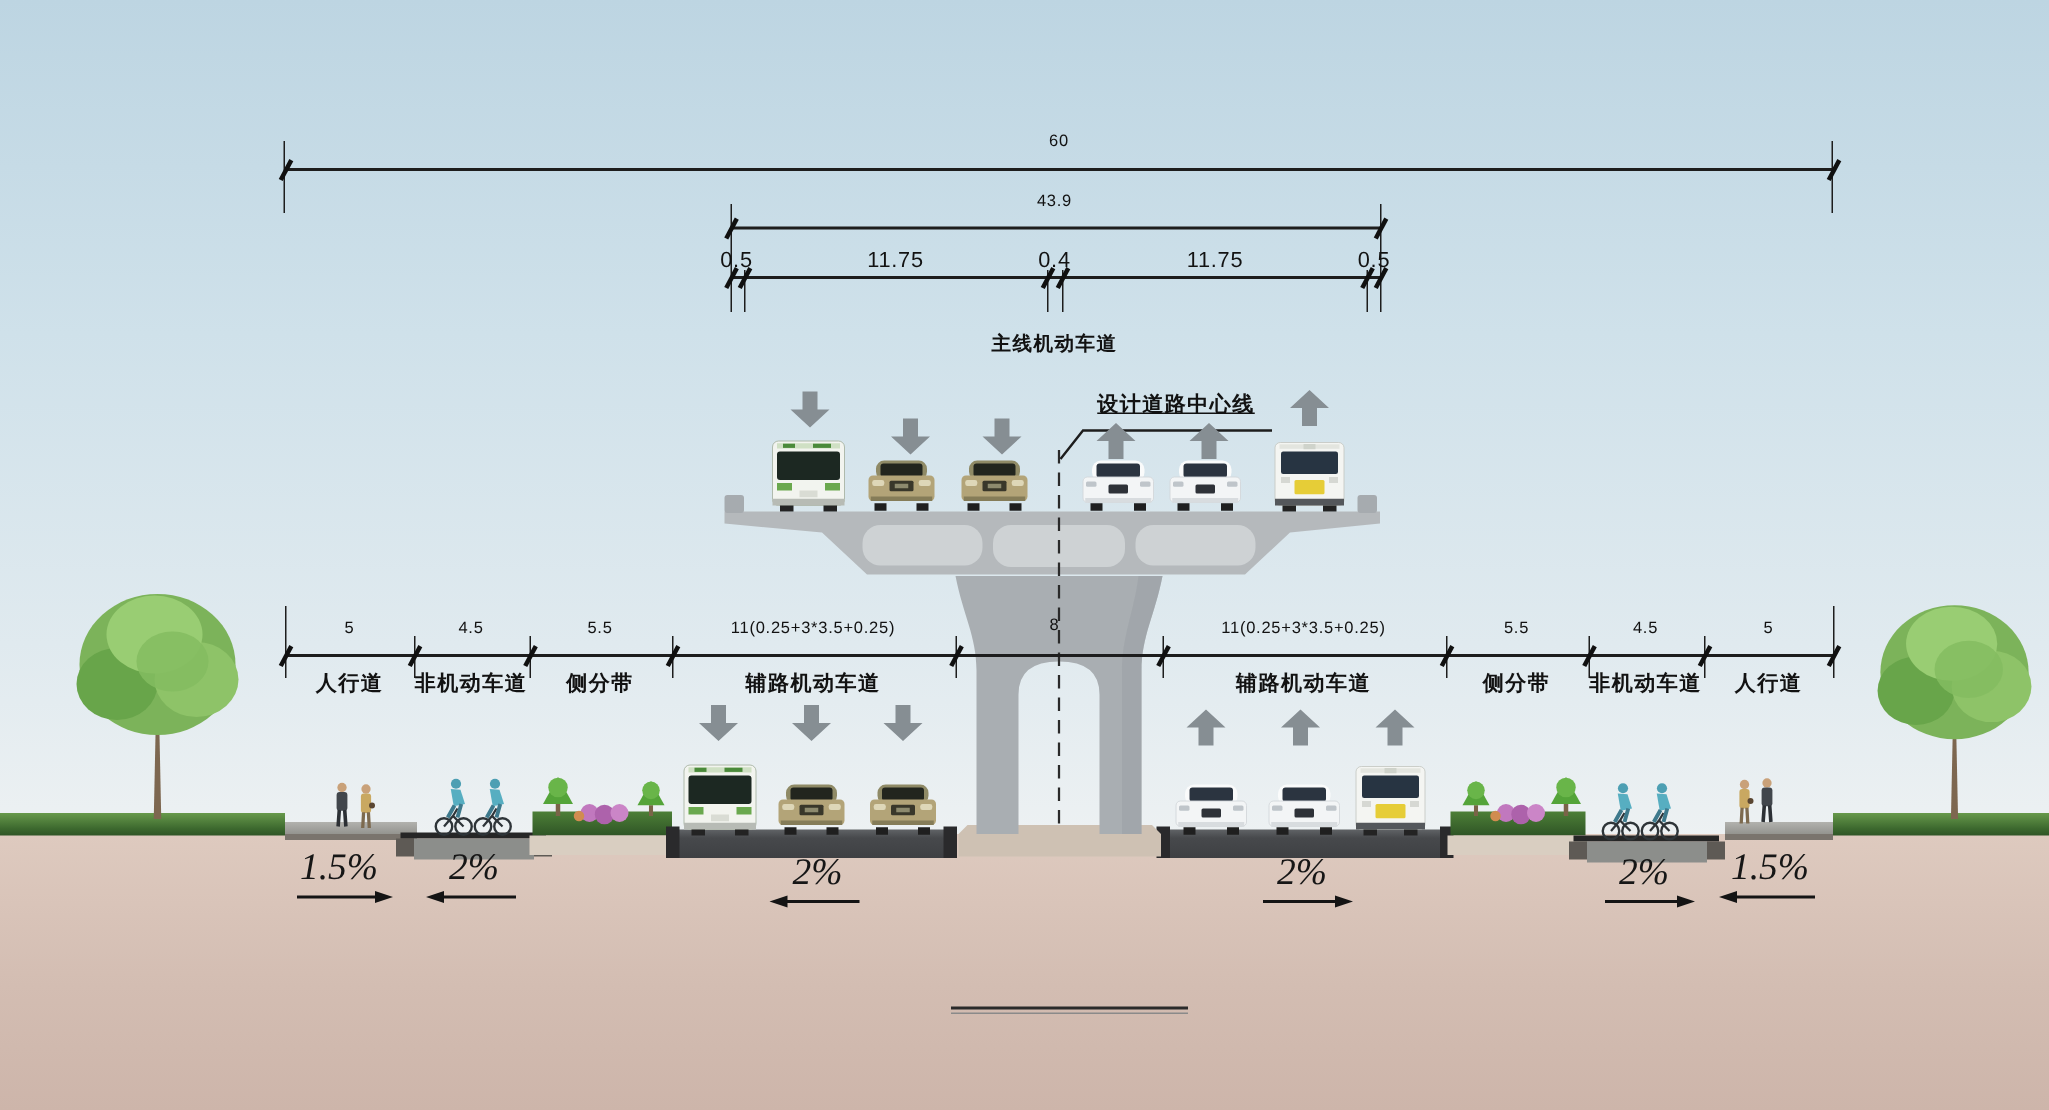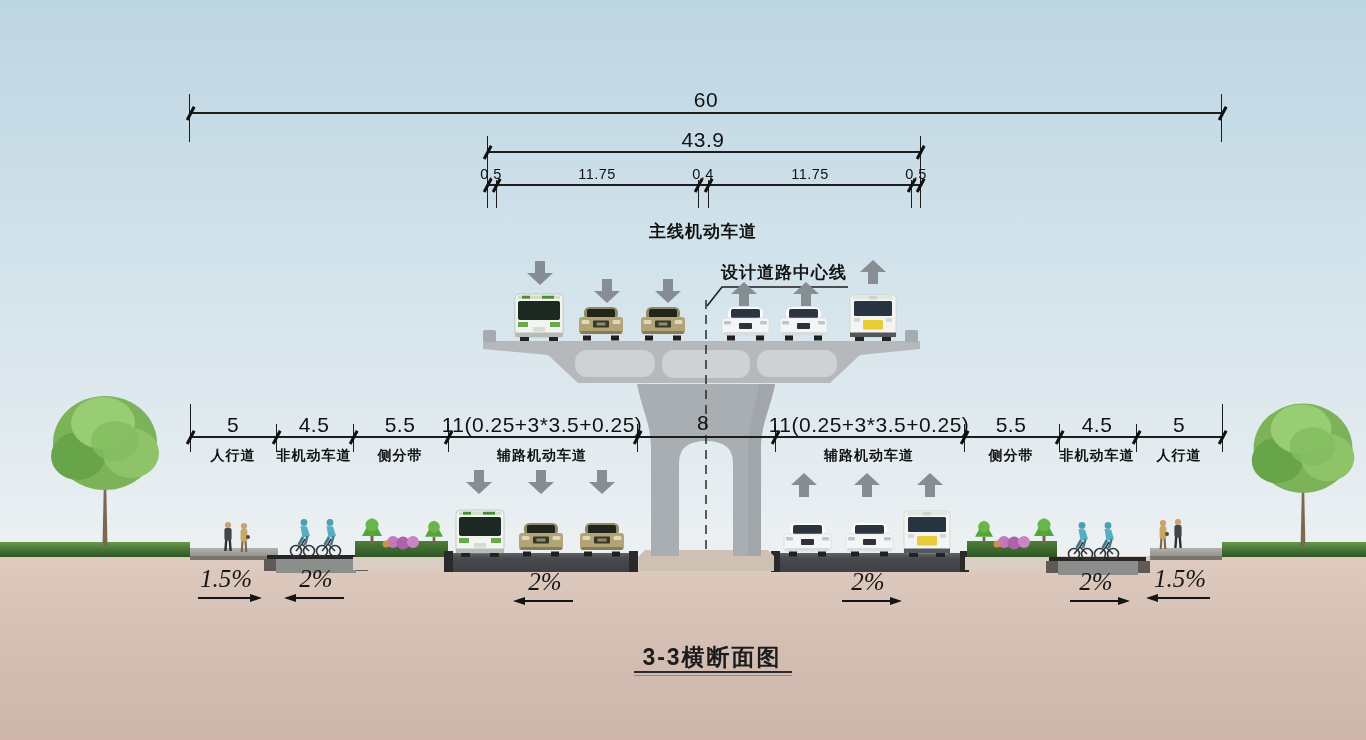--- a/index.html
+++ b/index.html
@@ -7,21 +7,21 @@
     position:relative;width:1366px;height:740px;overflow:hidden;
     font-family:"Liberation Sans","DejaVu Sans",sans-serif;
     background:linear-gradient(180deg,#bdd5e2 0%,#cfe1ea 30%,#e0eaef 58%,#eff2f3 78%,#ecf0f1 100%);
   }
   .abs{position:absolute;}
   svg.scene{position:absolute;left:0;top:0;width:1366px;height:740px;}
   
   .hline{position:absolute;height:1.6px;background:#1d1d1d;}
   .vline{position:absolute;width:1.4px;background:#1d1d1d;}
   .tick{position:absolute;width:15px;height:2.6px;background:#101010;transform:rotate(-62deg);}
-  .dimnum{position:absolute;transform:translateX(-50%);font-size:21px;color:#121212;white-space:nowrap;letter-spacing:.5px;}
+  .dimnum{position:absolute;transform:translateX(-50%);font-size:11px;color:#121212;white-space:nowrap;letter-spacing:.5px;}
   .dimnum.small{font-size:14.5px;}
   .cnlabel{position:absolute;transform:translateX(-50%);font-size:14px;font-weight:bold;color:#121212;white-space:nowrap;letter-spacing:1px;}
   .slope-label{position:absolute;transform:translateX(-50%);font-size:25px;font-style:italic;color:#161616;font-family:"Liberation Serif","DejaVu Serif",serif;}
   .slope-line{position:absolute;height:2.2px;background:#141414;}
   .tri{position:absolute;width:0;height:0;border-top:4px solid transparent;border-bottom:4px solid transparent;}
   .tri.right{border-left:12px solid #141414;}
   .tri.left{border-right:12px solid #141414;}
   .page-title{position:absolute;transform:translateX(-50%);font-size:23px;font-weight:bold;color:#1c1c1c;letter-spacing:2px;white-space:nowrap;}
 </style>
 </head>
@@ -314,22 +314,22 @@
   <div class="tick" style="left:690.5px;top:183.5px;"></div>
   <div class="tick" style="left:700.5px;top:183.5px;"></div>
   <div class="tick" style="left:903.5px;top:183.5px;"></div>
   <div class="tick" style="left:912.5px;top:183.5px;"></div>
   <span class="dimnum small" style="left:491px;top:166px;">0.5</span>
   <span class="dimnum small" style="left:597px;top:166px;">11.75</span>
   <span class="dimnum small" style="left:703px;top:166px;">0.4</span>
   <span class="dimnum small" style="left:810px;top:166px;">11.75</span>
   <span class="dimnum small" style="left:916px;top:166px;">0.5</span>
 
-  <span class="cnlabel" style="left:703px;top:220px;font-size:17px;">主线机动车道</span>
-  <span class="cnlabel" style="left:784px;top:261px;font-size:17px;">设计道路中心线</span>
+  <span class="cnlabel" style="left:703px;top:220px;font-size:13px;">主线机动车道</span>
+  <span class="cnlabel" style="left:784px;top:261px;font-size:14px;text-decoration:underline;">设计道路中心线</span>
 
   <div class="hline" style="left:190px;top:436px;width:1032px;"></div>
   <div class="vline" style="left:189.5px;top:404px;height:48px;"></div>
   <div class="vline" style="left:275.5px;top:424px;height:28px;"></div>
   <div class="vline" style="left:352.5px;top:424px;height:28px;"></div>
   <div class="vline" style="left:447.5px;top:424px;height:28px;"></div>
   <div class="vline" style="left:636.5px;top:424px;height:28px;"></div>
   <div class="vline" style="left:774.5px;top:424px;height:28px;"></div>
   <div class="vline" style="left:963.5px;top:424px;height:28px;"></div>
   <div class="vline" style="left:1058.5px;top:424px;height:28px;"></div>
@@ -382,17 +382,16 @@
   <div class="tri right" style="left:890px;top:597px;"></div>
 
   <span class="slope-label" style="left:1096px;top:568px;">2%</span>
   <div class="slope-line" style="left:1070px;top:600px;width:54px;"></div>
   <div class="tri right" style="left:1118px;top:597px;"></div>
 
   <span class="slope-label" style="left:1180px;top:565px;">1.5%</span>
   <div class="slope-line" style="left:1152px;top:597px;width:58px;"></div>
   <div class="tri left" style="left:1146px;top:594px;"></div>
 
-  <span class="page-title" style="left:712px;top:642px;">3-3横断面图</span>
   <div class="hline" style="left:634px;top:671px;width:158px;height:2.2px;background:#2a2a2a;"></div>
   <div class="hline" style="left:634px;top:675px;width:158px;height:1px;background:#8a8a8a;"></div>
 
 </div>
 
 </body></html>

